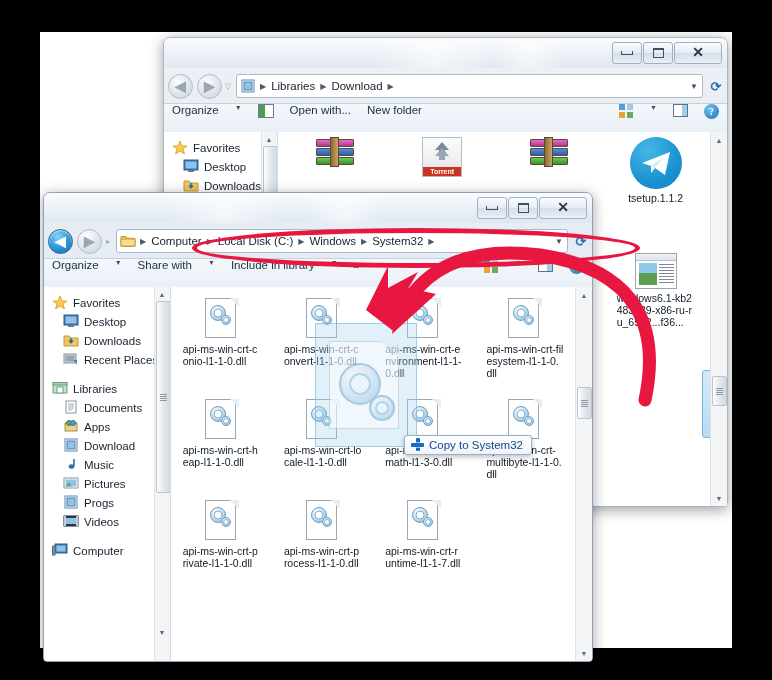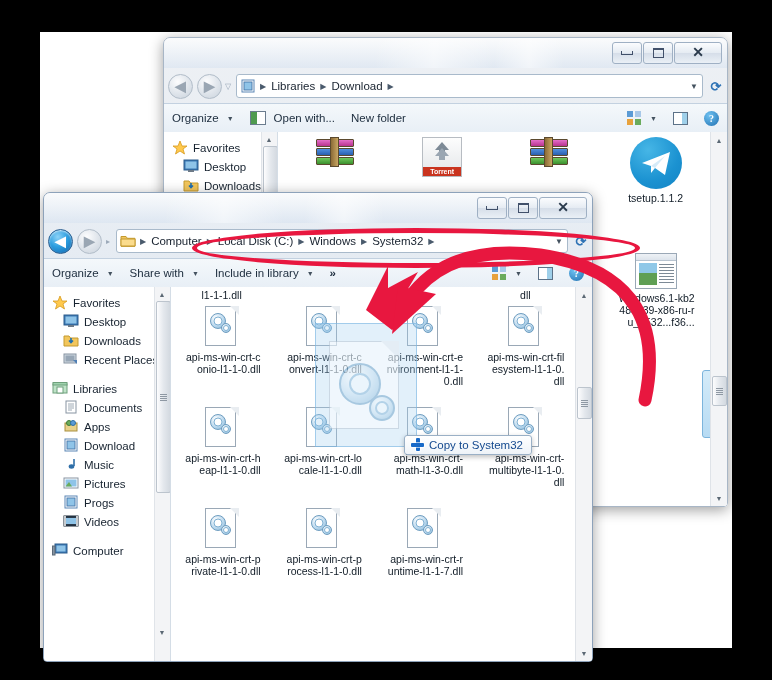--- a/index.html
+++ b/index.html
@@ -115,21 +115,21 @@
 
   
   .toolbar {
     position: absolute; left: 0; right: 0; height: 28px;
     background: linear-gradient(to bottom, #f4f8fb 0%, #e8eff6 100%);
     border-top: 1px solid #c3d1e0;
     border-bottom: 1px solid #b8c7d8;
     display: flex; align-items: center;
     font-size: 11.5px; color: #1c2c3d;
   }
-  .tbitem { padding: 0 8px; display: flex; align-items: center; gap: 8px; height: 100%; }
+  .tbitem { padding: 0 8px; display: flex; gap: 16px; height: 100%; }
   .tbcaret { font-size: 7px; color: #44525f; }
   .tbspacer { flex: 1; }
   .tb-icon-views { width: 15px; height: 14px; position: relative; }
   .tb-icon-pane { width: 15px; height: 13px; border: 1px solid #5c7288; background: linear-gradient(to right, #fff 0 60%, #9fd0ea 60% 100%); box-sizing: border-box; }
   .tb-icon-help {
     width: 15px; height: 15px; border-radius: 50%;
     background: radial-gradient(circle at 35% 30%, #6fc2f2, #1f6fb0);
     color: #fff; font-size: 10px; font-weight: 700;
     display: flex; align-items: center; justify-content: center;
     font-family: "Liberation Serif", serif;
@@ -160,21 +160,21 @@
     padding: 4px 0 0 0;
   }
   .frow { display: flex; }
   .fitem {
     width: 25%;
     display: flex; flex-direction: column; align-items: center;
     padding: 3px 2px 5px 2px;
     box-sizing: border-box;
   }
   .fname {
-    font-size: 10.5px; color: #101b26; text-align: right;
+    font-size: 10.5px; color: #101b26; text-align: left;
     line-height: 12px; margin-top: 3px;
     word-break: break-all;
     max-width: 78px;
   }
 
   
   .dll-icon { width: 34px; height: 42px; position: relative; }
   .doc-sheet {
     position: absolute; left: 0; top: 0; width: 31px; height: 40px;
     background: #ffffff; border: 1px solid #9aa8b6;
@@ -784,34 +784,20 @@
               <div class="sb-thumb" style="top:14px;height:190px;">
                 <span class="grip"></span>
               </div>
               <div style="position:absolute;left:1px;bottom:24px;width:12px;height:10px;display:flex;align-items:center;justify-content:center;color:#5b6874;font-size:7px;">▼</div>
             </div>
           </div>
 
           <div class="file-pane">
             <div class="file-grid">
 
-              <div class="frow" style="height:10px; overflow:hidden; margin-top:-2px;">
-                <div class="fitem" style="padding:0;">
-                    <div class="fname" style="margin-top:0;">l1-1-1.dll</div>
-                  </div>
-                <div class="fitem" style="padding:0;">
-                    <div class="fname" style="margin-top:0;"></div>
-                  </div>
-                <div class="fitem" style="padding:0;">
-                    <div class="fname" style="margin-top:0;"></div>
-                  </div>
-                <div class="fitem" style="padding:0;">
-                    <div class="fname" style="margin-top:0;">dll</div>
-                  </div>
-              </div>
 
               <div class="frow" style="margin-top:4px;">
                 <div class="fitem">
                   <div class="dll-icon">
                     <div class="doc-sheet"></div>
                       <div class="doc-fold"></div>
                     <div class="gears">
                         <div class="gear big"></div>
                       <div class="gear small"></div>
                       </div>

